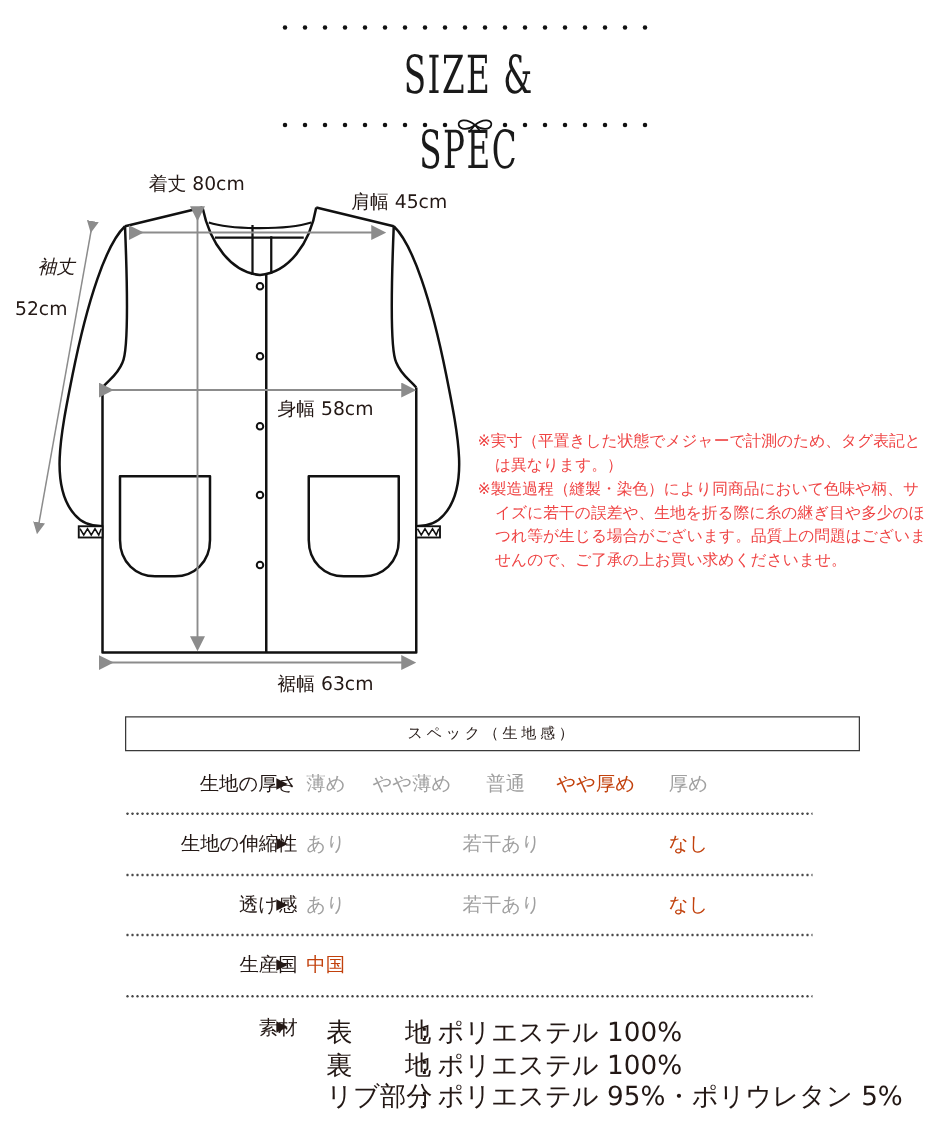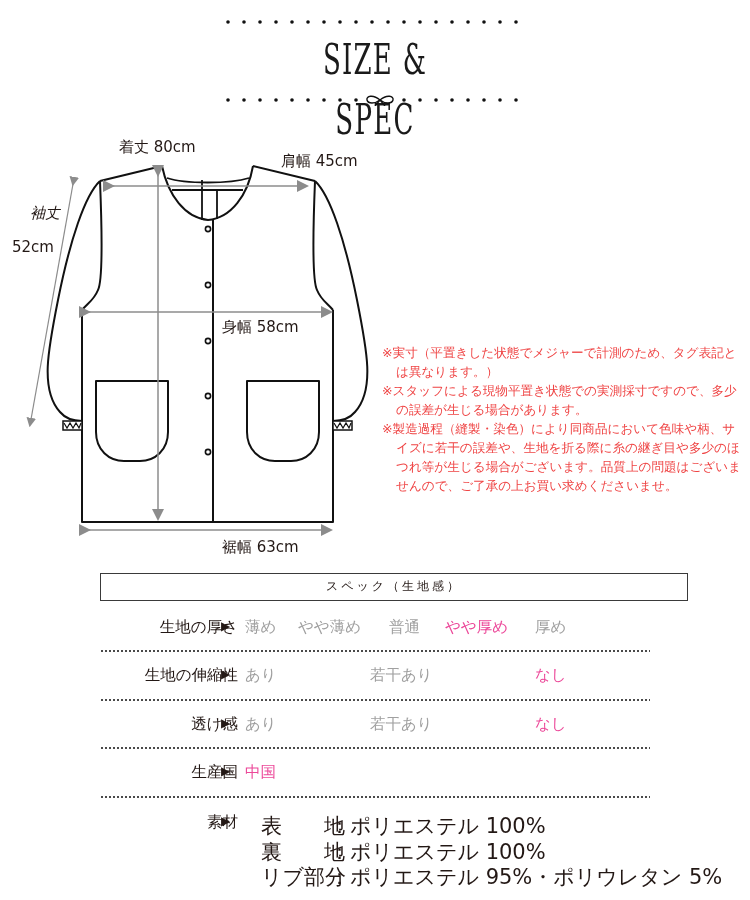--- a/index.html
+++ b/index.html
@@ -32,21 +32,21 @@
     
     .spec-box {
       position: absolute; left: 100px; top: 573px; width: 588px; height: 28px;
       border: 1.5px solid #3a3a3a; box-sizing: border-box;
       text-align: center; font-size: 12px; line-height: 25px; letter-spacing: 3px;
     }
     .spec-row { position: absolute; left: 100px; width: 550px; font-size: 15.5px; }
     .spec-label { position: absolute; right: 412px; white-space: nowrap; text-align: left; }
     .spec-arrow { position: absolute; left: 121px; font-size: 12px; top: 2px; }
     .opt { position: absolute; white-space: nowrap; color: #a0a0a0; }
-    .opt.on { color: #ec4899; }
+    .opt.on { color: #c2410c; }
     .dotline { position: absolute; left: 100px; width: 550px; height: 2px;
       background-image: radial-gradient(circle, #4a4a4a 0.9px, transparent 1.1px);
       background-size: 4px 2px; background-repeat: repeat-x; }
     .mat-line { position: absolute; left: 261px; white-space: nowrap; font-size: 21px; }
     .mat-key { display: inline-block; width: 68px; }
   </style>
 </head>
 <body>
 
 <svg class="dots-row top" viewBox="0 0 300 6" width="300" height="6">
@@ -181,21 +181,20 @@
   <span>身幅</span>
   <span>58cm</span>
 </div>
 <div class="dim-label" style="left:222px;top:538px;">
   <span>裾幅</span>
   <span>63cm</span>
 </div>
 
 <div class="notes">
   <div class="note">※実寸（平置きした状態でメジャーで計測のため、タグ表記とは異なります。）</div>
-  <div class="note">※スタッフによる現物平置き状態での実測採寸ですので、多少の誤差が生じる場合があります。</div>
   <div class="note">※製造過程（縫製・染色）により同商品において色味や柄、サイズに若干の誤差や、生地を折る際に糸の継ぎ目や多少のほつれ等が生じる場合がございます。品質上の問題はございませんので、ご了承の上お買い求めくださいませ。</div>
 </div>
 
 <div class="spec-box">スペック（生地感）</div>
 
 <div class="spec-row" style="top:617px;height:22px;">
   <span class="spec-label">生地の厚さ</span>
   <span class="spec-arrow">▶</span>
   <span class="opt" style="left:145px;">薄め</span>
   <span class="opt" style="left:198px;">やや薄め</span>

